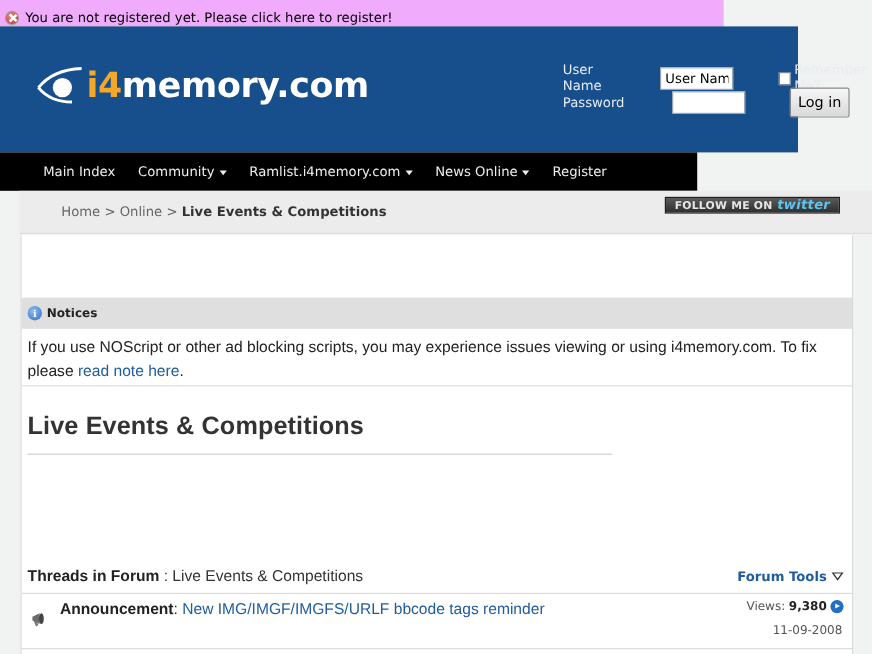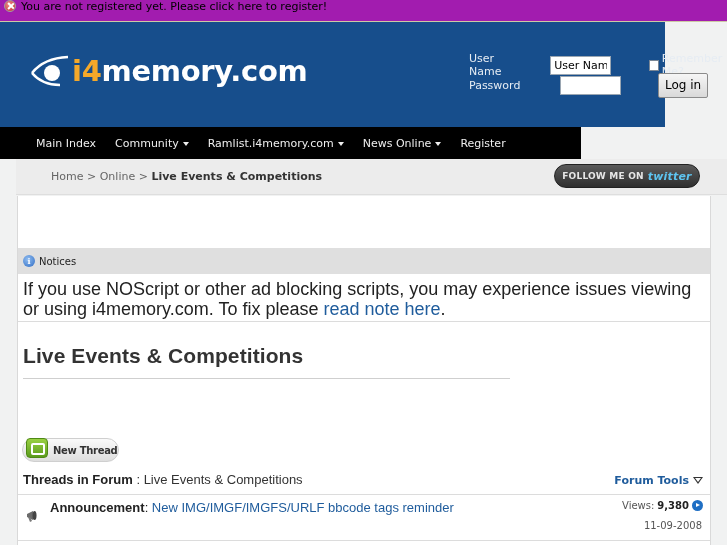--- a/index.html
+++ b/index.html
@@ -1,19 +1,19 @@
 <!DOCTYPE html>
 <html><head>
 <meta charset="utf-8">
 <style>
   * { box-sizing: border-box; margin: 0; padding: 0; }
   html, body { width: 727px; height: 545px; overflow: hidden; background: #f1f2f2; font-family: "DejaVu Sans", "Liberation Sans", sans-serif; }
 
   
-  .regbar { position: absolute; left: 0; top: 0; width: 727px; height: 22px; background: #a21caf; border-bottom: 1px solid #cdc9a5; display: flex; align-items: flex-start; cursor: pointer; }
+  .regbar { position: absolute; left: 0; top: 0; width: 603px; height: 22px; background: #f0abfc; border-bottom: 1px solid #cdc9a5; display: flex; align-items: flex-end; cursor: pointer; }
   .regbar .x-icon { width: 12px; height: 12px; border-radius: 50%; background: radial-gradient(circle at 40% 35%, #f08a8a, #c22a2a); margin-left: 4px; margin-right: 5px; position: relative; border: 1px solid #a0a0a0; }
   .regbar .x-icon::before, .regbar .x-icon::after { content: ""; position: absolute; left: 5px; top: 1px; width: 1.5px; height: 8px; background: #fff; }
   .regbar .x-icon::before { transform: rotate(45deg); }
   .regbar .x-icon::after { transform: rotate(-45deg); }
   .regbar span.txt { font-size: 11px; color: #000; }
 
   
   .header { position: absolute; left: 0; top: 22px; width: 665px; height: 105px; background: #174e8c; }
   .logo { position: absolute; left: 30px; top: 26px; height: 46px; display: flex; align-items: center; }
   .logo svg { display: block; }
@@ -32,30 +32,30 @@
   
   .navbar { position: absolute; left: 0; top: 127px; width: 581px; height: 32px; background: #000; display: flex; align-items: center; padding-left: 36px; }
   .navbar .nav-item { font-size: 11px; color: #eee; margin-right: 19px; display: flex; align-items: center; cursor: pointer; }
   .navbar .caret { display: inline-block; width: 0; height: 0; border-left: 3.5px solid transparent; border-right: 3.5px solid transparent; border-top: 4px solid #eee; margin-left: 4px; margin-top: 1px; }
 
   
   .crumbbar { position: absolute; left: 16px; top: 159px; width: 727px; height: 36px; background: #ececec; border-bottom: 1px solid #dedede; }
   .breadcrumb { position: absolute; left: 35px; top: 11px; font-size: 11px; color: #666; }
   .breadcrumb a { color: #666; text-decoration: none; }
   .breadcrumb .cur { color: #333; font-weight: bold; }
-  .twitter { position: absolute; left: 554px; top: 164px; width: 146px; height: 24px; border-radius: 12px; background: linear-gradient(#5a5a5a, #2f2f2f); border: 1px solid #222; display: flex; align-items: center; justify-content: center; font-size: 9px; font-weight: bold; color: #e6e6e6; letter-spacing: 0.2px; }
+  .twitter { position: absolute; left: 554px; top: 164px; width: 146px; height: 14px; border-radius: 0; background: linear-gradient(#5a5a5a, #2f2f2f); border: 1px solid #222; display: flex; align-items: flex-end; justify-content: center; font-size: 9px; font-weight: bold; color: #e6e6e6; letter-spacing: 0.2px; }
   .twitter .tw { color: #5ec4f0; font-family: "DejaVu Sans", sans-serif; font-weight: bold; font-size: 11px; margin-left: 4px; font-style: italic; }
 
   
   .content { position: absolute; left: 17px; top: 196px; width: 694px; height: 349px; background: #fff; border-left: 1px solid #d9d9d9; border-right: 1px solid #d9d9d9; }
 
   .notices-head { position: absolute; left: 0; top: 52px; width: 692px; height: 26px; background: #dfdfdf; display: flex; align-items: center; padding-left: 5px; }
   .info-icon { width: 12px; height: 12px; border-radius: 50%; background: radial-gradient(circle at 40% 35%, #8fbcf0, #2f6cc4); color: #fff; font-size: 8px; font-weight: bold; display: flex; align-items: center; justify-content: center; font-family: "DejaVu Serif", serif; margin-right: 4px; }
-  .notices-head .ttl { font-size: 10px; font-weight: normal; color: #222; }
-  .notice-body { position: absolute; left: 5px; top: 83px; width: 680px; font-size: 18px; line-height: 20px; color: #222; font-family: "Liberation Sans", sans-serif; }
+  .notices-head .ttl { font-size: 10px; font-weight: bold; color: #222; }
+  .notice-body { position: absolute; left: 5px; top: 83px; width: 680px; font-size: 13px; line-height: 20px; color: #222; font-family: "Liberation Sans", sans-serif; }
   .notice-body a { color: #1f5c9c; text-decoration: none; }
   .notice-sep { position: absolute; left: 0; top: 125px; width: 692px; height: 1px; background: #dcdcdc; }
 
   .forum-title { position: absolute; left: 5px; top: 148px; font-size: 21px; color: #333; font-family: "Liberation Sans", sans-serif; font-weight: bold; letter-spacing: 0.1px; }
   .title-rule { position: absolute; left: 5px; top: 182px; width: 487px; height: 1px; background: #cfcfcf; }
   .forum-desc { position: absolute; left: 5px; top: 186px; width: 470px; font-size: 9.5px; line-height: 15px; color: #333; }
   .forum-desc b { color: #222; }
 
   .newthread { position: absolute; left: 4px; top: 242px; width: 97px; height: 24px; border-radius: 12px; background: linear-gradient(#fafafa, #dedede); border: 1px solid #cfcfcf; display: flex; align-items: center; cursor: pointer; }
   .newthread .nt-icon { width: 22px; height: 20px; margin-left: 3px; margin-top: -4px; border-radius: 4px; background: linear-gradient(#9ad143, #5b9b1c); border: 1px solid #4f8a15; position: relative; }
@@ -155,24 +155,20 @@
   <div class="notices-head">
     <span class="info-icon">i</span>
     <span class="ttl">Notices</span>
   </div>
   <div class="notice-body"><span>If you use NOScript or other ad blocking scripts, you may experience issues viewing or using i4memory.com. To fix please </span><a>read note here</a><span>.</span></div>
   <div class="notice-sep"></div>
 
   <div class="forum-title">Live Events &amp; Competitions</div>
   <div class="title-rule"></div>
 
-  <div class="newthread">
-    <span class="nt-icon"></span>
-    <span class="lbl">New Thread</span>
-  </div>
 
   <div class="threads-head"><b>Threads in Forum</b><span> : </span><span>Live Events &amp; Competitions</span></div>
   <div class="forum-tools">
     <span>Forum Tools</span>
     <span class="tri"></span>
   </div>
   <div class="threads-sep"></div>
 
   <div class="thread-row">
     <svg class="megaphone" viewBox="0 0 14 14">

